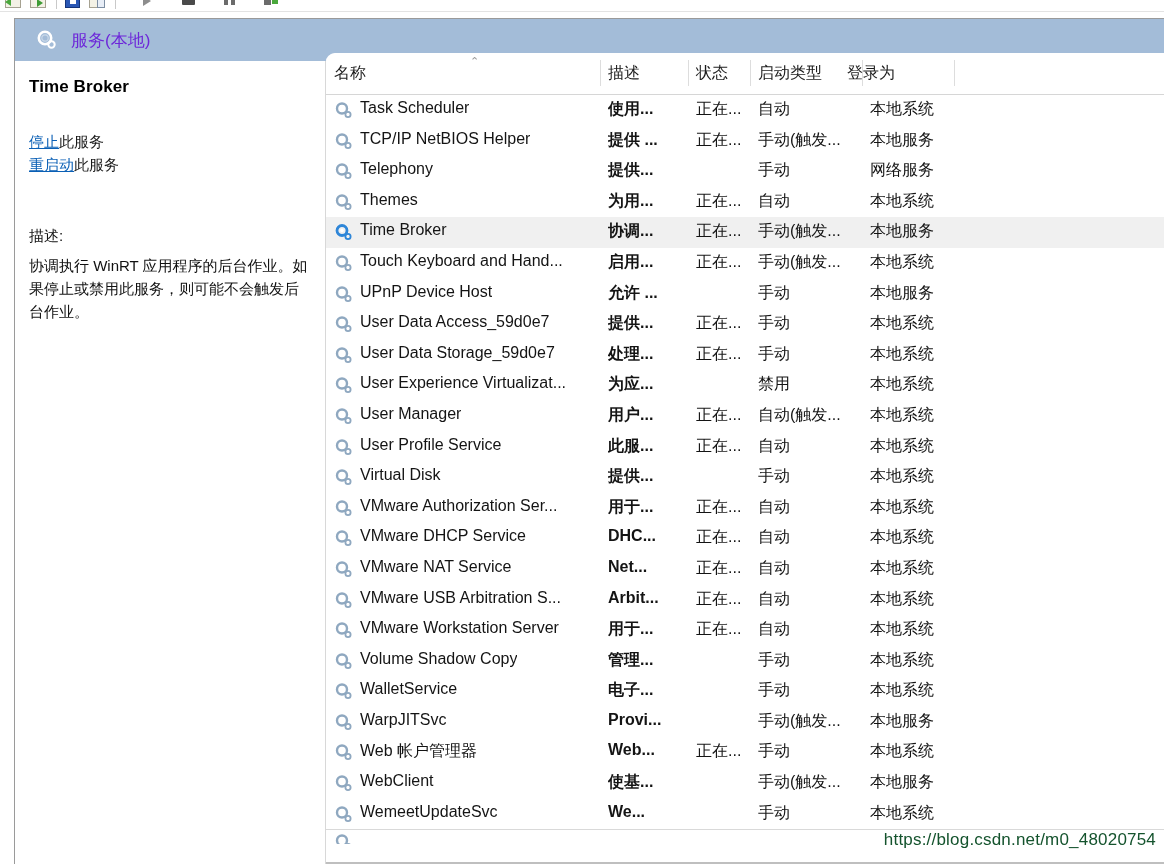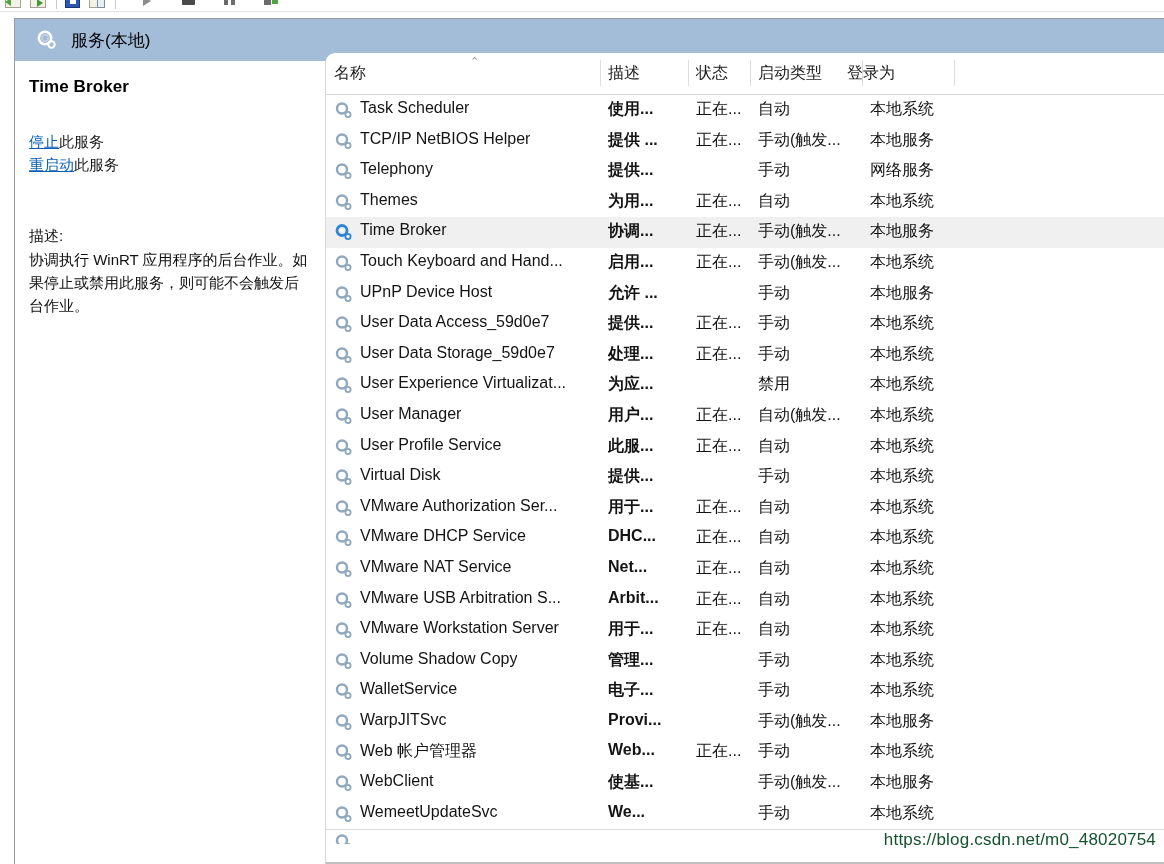--- a/index.html
+++ b/index.html
@@ -146,21 +146,21 @@
     position: absolute;
     left: 0; top: 0;
     width: 100%; height: 100%;
     display: flex;
     align-items: center;
     padding-left: 20px;
     box-sizing: border-box;
   }
   .title-text {
     font-size: 17px;
-    color: #000000;
+    color: #6d28d9;
     margin-left: 14px;
     font-family: "Liberation Sans", "DejaVu Sans", sans-serif;
   }
 
   
   .gear {
     position: relative;
     display: inline-block;
   }
   .gear svg { display: block; }
@@ -193,21 +193,21 @@
     color: #0a5fb5;
     text-decoration: underline;
     cursor: pointer;
   }
   .desc-block {
     margin-top: 48px;
     font-size: 15px;
     color: #111111;
     line-height: 23px;
   }
-  .desc-label { margin-bottom: 1px; }
+  .desc-label { margin-bottom: 7px; }
   .desc-body { white-space: normal; }
 
   
   .list-pane {
     position: absolute;
     left: 326px; top: 53px;
     width: 838px; height: 811px;
     background: #ffffff;
     border-top: 1px solid #ffffff;
     border-top-left-radius: 9px;

